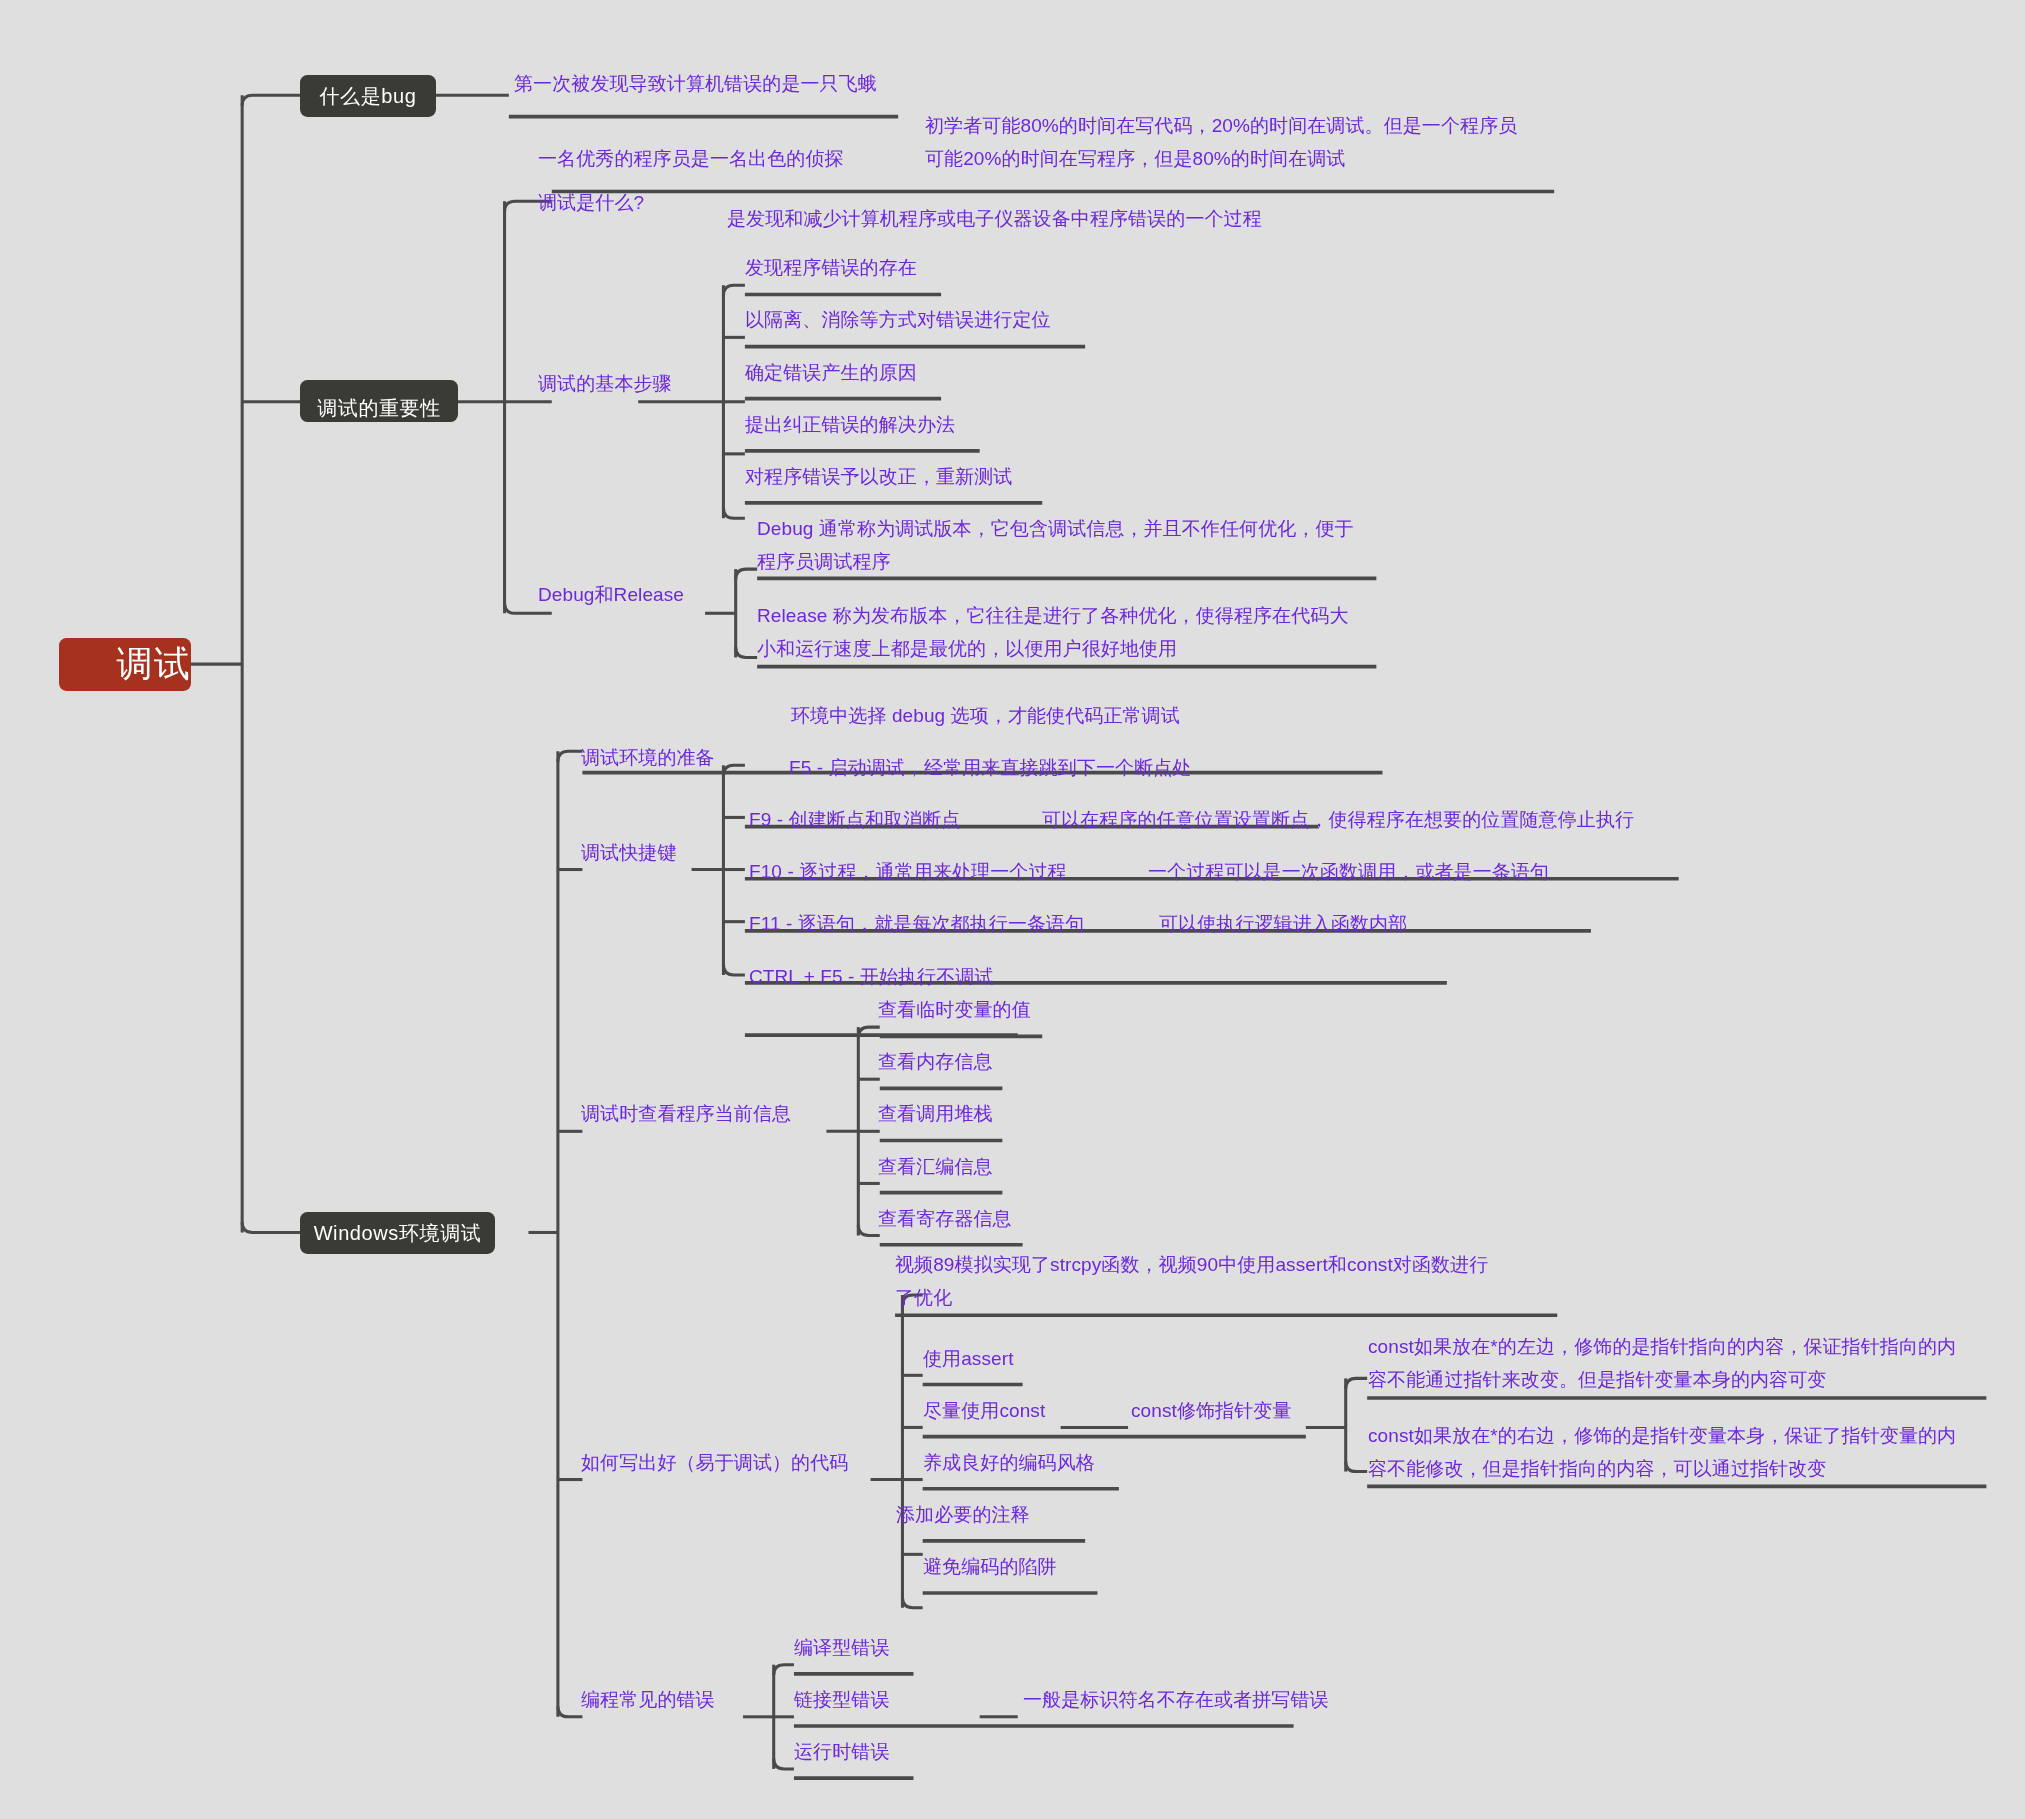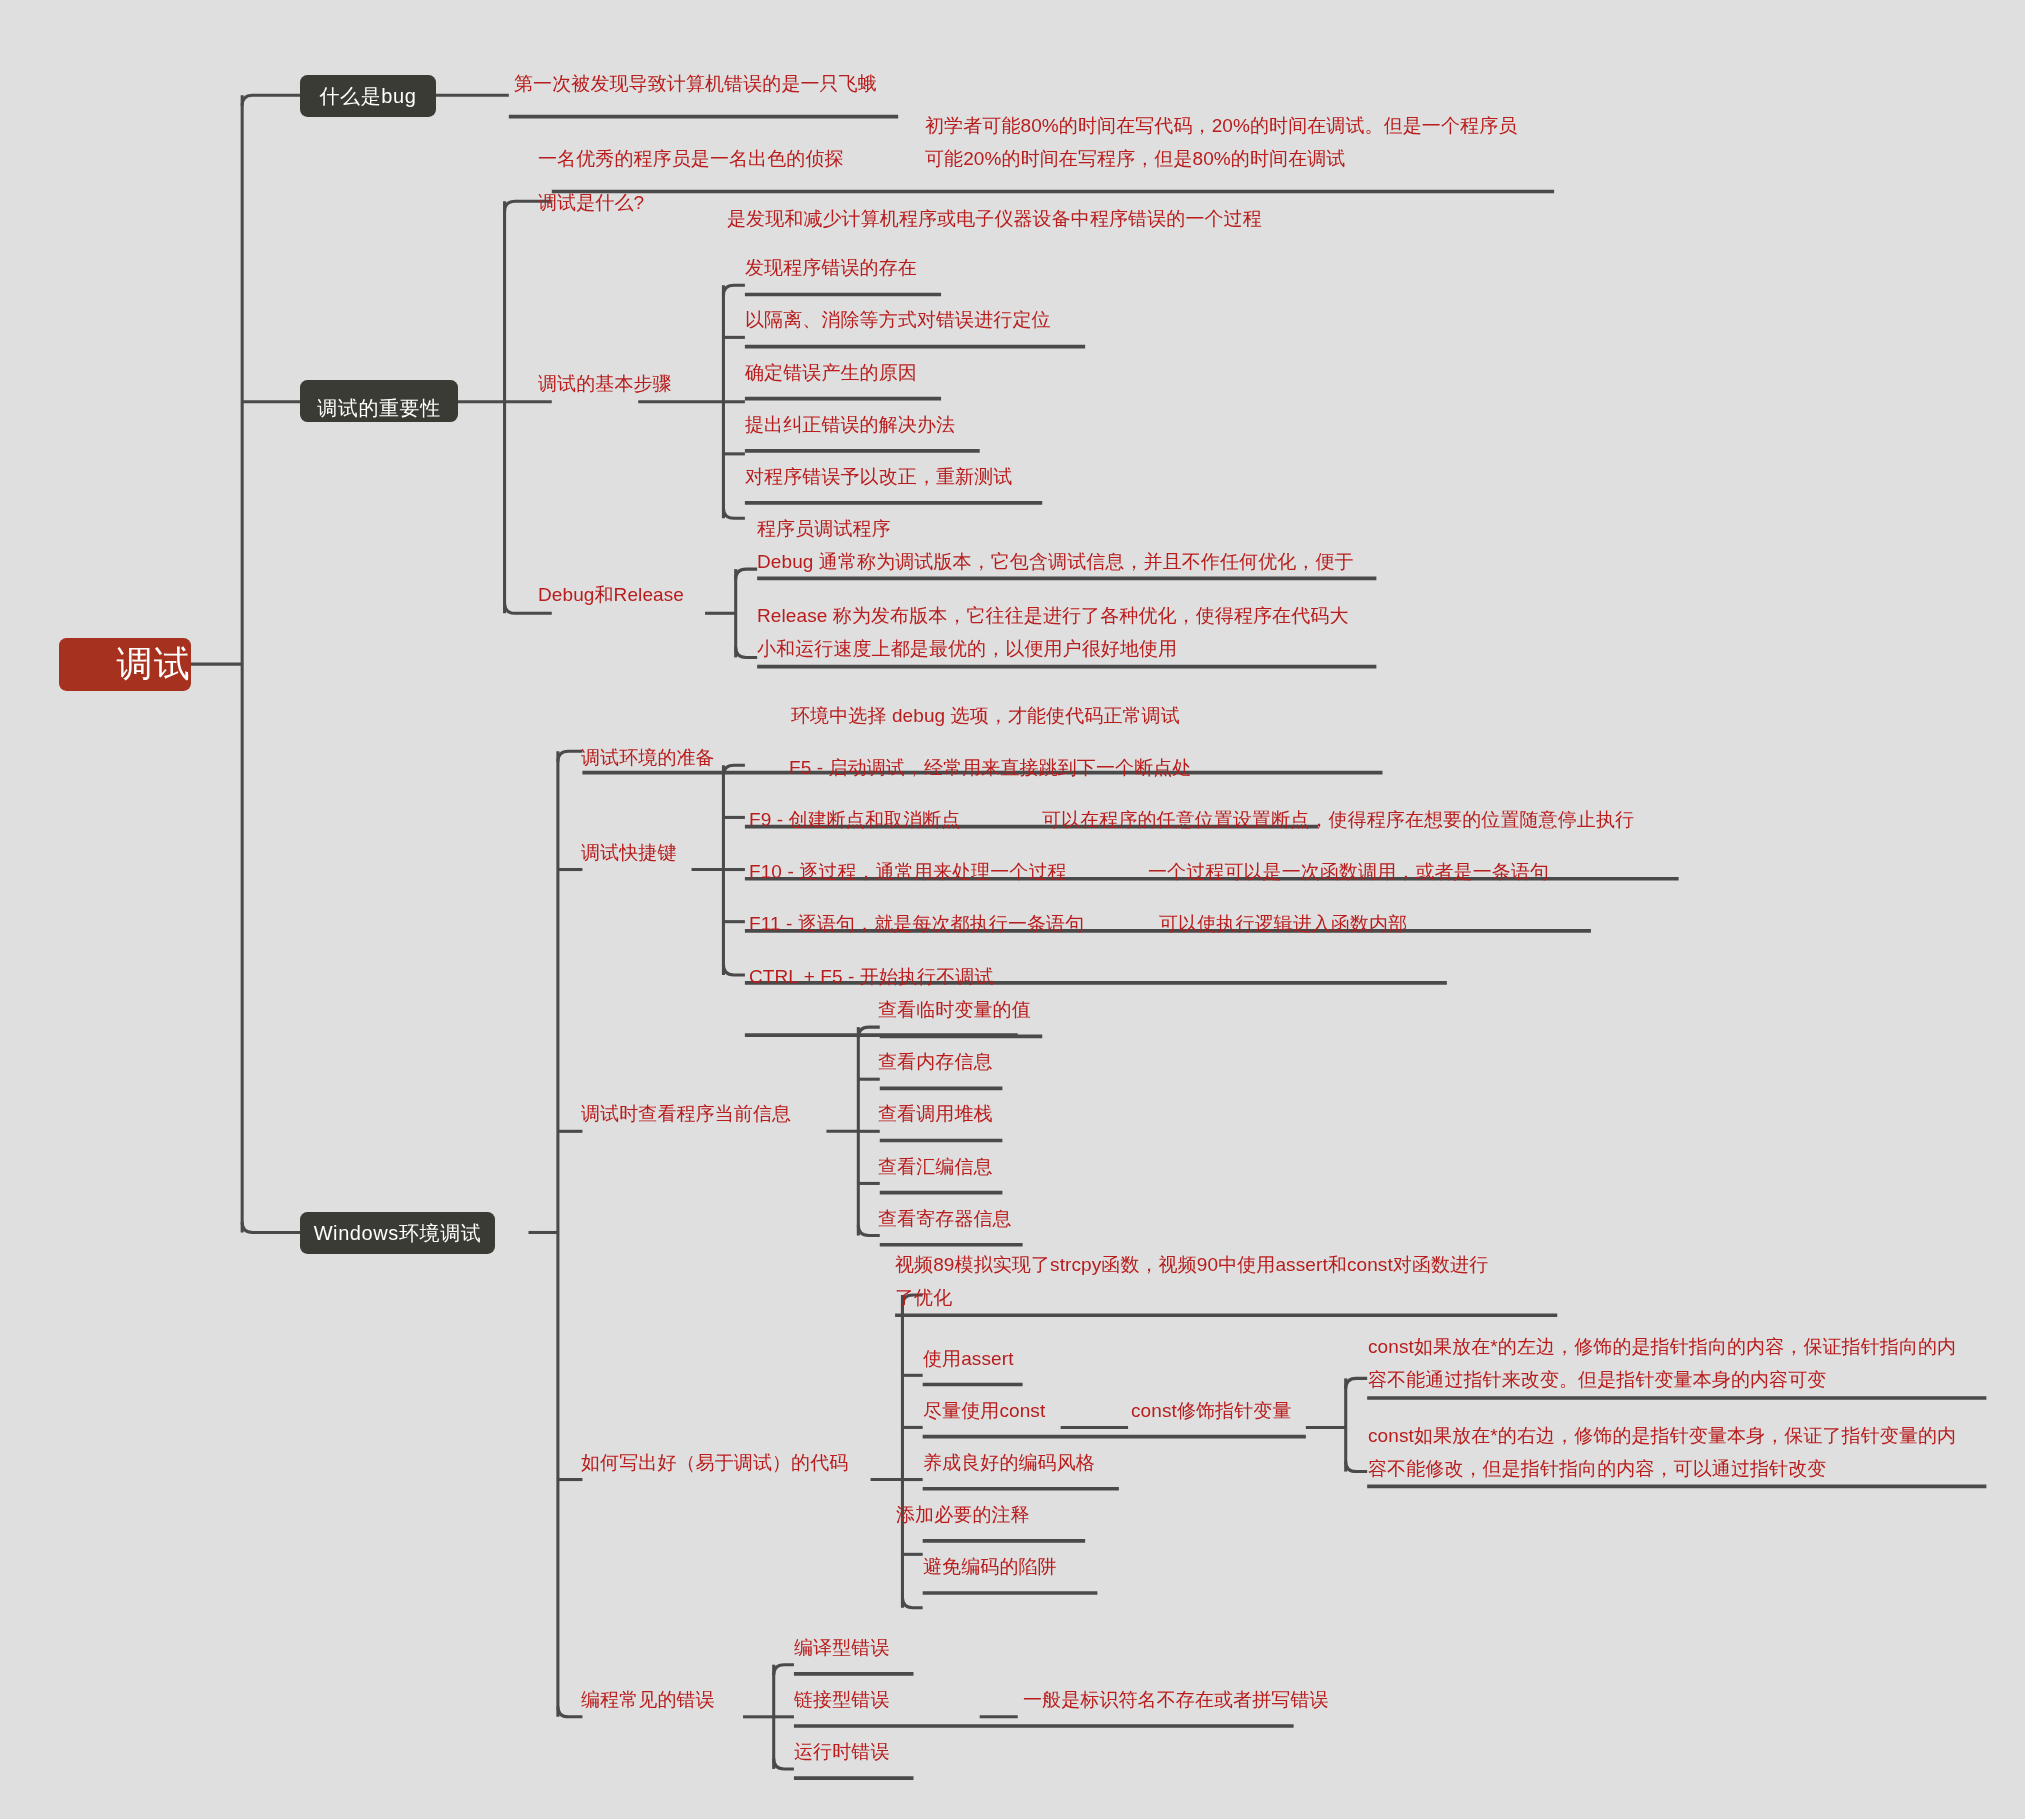--- a/index.html
+++ b/index.html
@@ -16,21 +16,21 @@
   }
   svg#links{
     position:absolute;
     left:0; top:0;
     width:2025px; height:1820px;
     pointer-events:none;
   }
   .node{
     position:absolute;
     white-space:nowrap;
-    color:#b91c1c;
+    color:#6d28d9;
     font-size:19px;
     line-height:33px;
     letter-spacing:0.1px;
   }
   .node.wrap{ white-space:normal; }
   .root{
     position:absolute;
     background:#a7311f;
     color:#ffffff;
     border-radius:7.4px;
@@ -247,22 +247,22 @@
     <span>提出纠正错误的解决办法</span>
   </div>
   <div class="node" style="left:745px; top:460px;">
     <span>对程序错误予以改正，重新测试</span>
   </div>
 
   <div class="node" style="left:538px; top:578px;">
     <span>Debug和Release</span>
   </div>
   <div class="node wrap" style="left:757px; top:512px; width:625px;">
+    <div>Debug 通常称为调试版本，它包含调试信息，并且不作任何优化，便于</div>
     <div>程序员调试程序</div>
-    <div>Debug 通常称为调试版本，它包含调试信息，并且不作任何优化，便于</div>
   </div>
   <div class="node wrap" style="left:757px; top:599px; width:625px;">
     <div>Release 称为发布版本，它往往是进行了各种优化，使得程序在代码大</div>
     <div>小和运行速度上都是最优的，以便用户很好地使用</div>
   </div>
 
   <div class="node" style="left:581px; top:699px;margin-top:42px;">
     <span>调试环境的准备</span>
   </div>
   <div class="node" style="left:791px; top:699px;">

